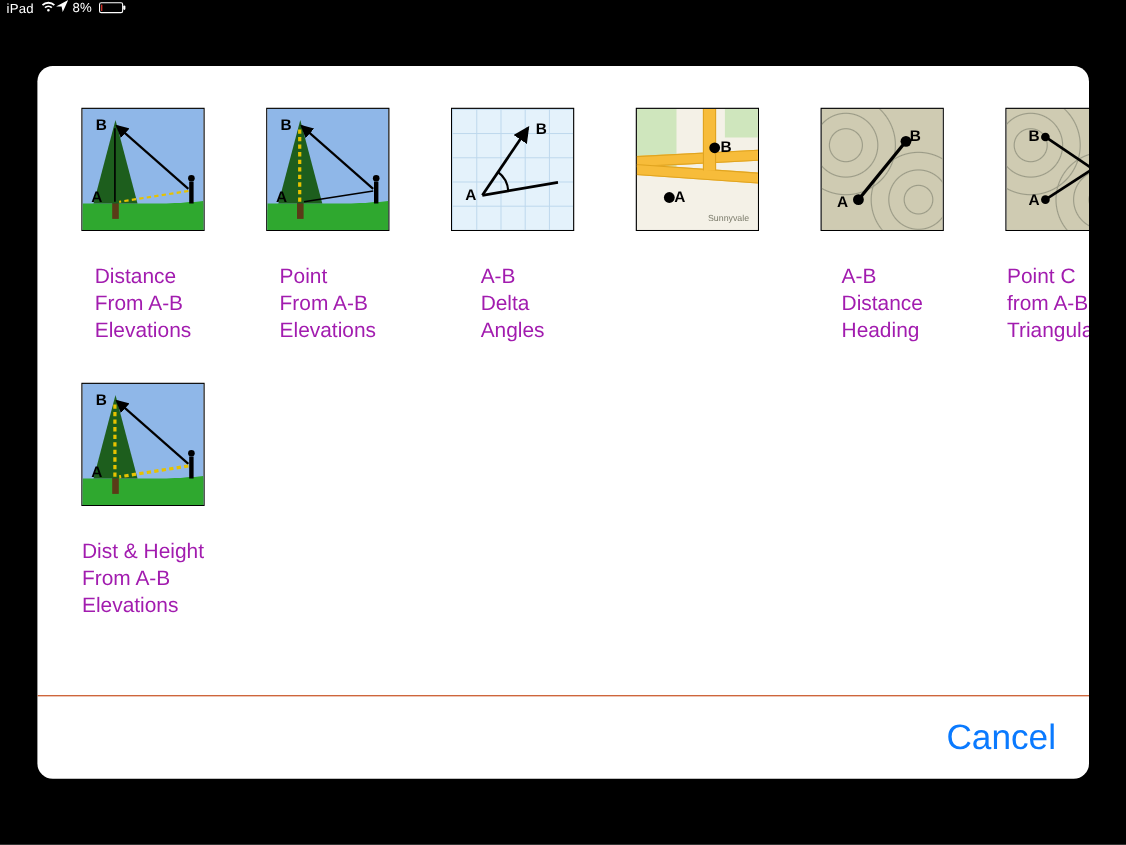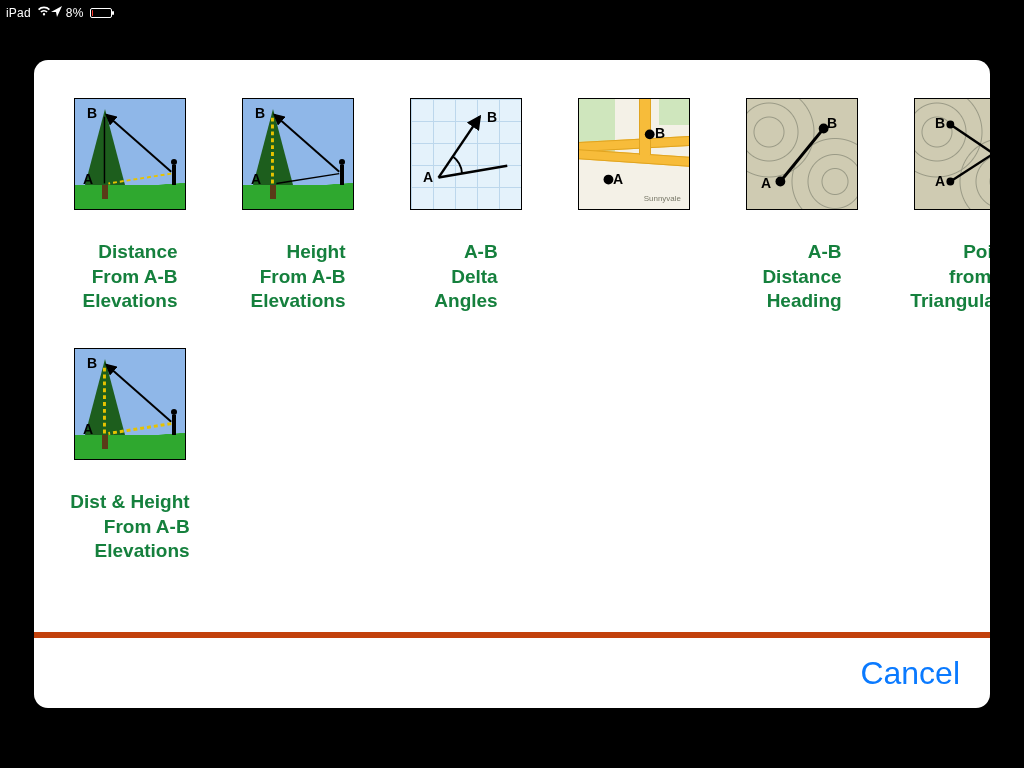--- a/index.html
+++ b/index.html
@@ -4,21 +4,21 @@
 <style>
   * { box-sizing: border-box; margin: 0; padding: 0; }
   html, body { width: 1024px; height: 768px; font-family: -apple-system, "Helvetica Neue", Arial, sans-serif; }
   body { background: #000; }
 
   
   .status-bar {
     height: 20px;
     color: #fff;
     font-size: 12px;
-    display: flex; align-items: flex-end;
+    display: flex; align-items: flex-start;
     padding: 0 6px;
     letter-spacing: .2px;
   }
   .status-left { display: flex; align-items: center; gap: 6px; }
   .status-center { flex: 1; text-align: center; font-weight: 600; }
   .status-right { display: flex; align-items: center; gap: 4px; }
   .wifi { display:inline-block; }
   .nav-arrow { display:inline-block; }
   .battery-shell {
     display:inline-block; width: 22px; height: 10px; border:1px solid #fff; border-radius:2px;
@@ -41,31 +41,31 @@
     row-gap: 34px;
     justify-items: center;
   }
   .tile { width: 140px; display:flex; flex-direction:column; align-items:center; cursor:pointer; }
   .thumb {
     width: 112px; height: 112px; border:1px solid #000; background:#c9c9c9;
     position: relative; overflow:hidden;
   }
   .tile-label {
     margin-top: 30px;
-    text-align: right;
-    color: #15803d;
-    font-weight: 700;
+    text-align: left;
+    color: #a21caf;
+    font-weight: 400;
     font-size: 19px;
     line-height: 1.3;
     white-space: pre-line;
   }
 
   
   .cancel-bar {
-    border-top: 6px solid #c2410c;
+    border-top: 1px solid #c2410c;
     height: 76px; display:flex; align-items:center; justify-content:flex-end;
     padding-right: 30px;
   }
   .cancel-btn {
     color: #0a7aff; font-size: 32px; font-weight:400; background:none; border:none; cursor:pointer;
     font-family: inherit;
   }
 
   
   .sky { position:absolute; inset:0; background:#8fb7e8; }
@@ -178,21 +178,21 @@
             <defs>
                 <marker id="ah2" markerWidth="6" markerHeight="6" refX="5" refY="3" orient="auto">
                   <path d="M0 0 L6 3 L0 6 Z" fill="#000"></path>
                 </marker>
               </defs>
             <line x1="98" y1="74" x2="32" y2="16" stroke="#000" stroke-width="2" marker-end="url(#ah2)"></line>
             <line x1="30" y1="86" x2="30" y2="16" stroke="#e6c200" stroke-width="3" stroke-dasharray="4 3"></line>
             <line x1="98" y1="76" x2="34" y2="86" stroke="#000" stroke-width="1.5"></line>
           </svg>
         </div>
-        <div class="tile-label">Height
+        <div class="tile-label">Point
 From A-B
 Elevations</div>
       </div>
 
       <div class="tile">
         <div class="thumb">
           <div class="graph-bg"></div>
           <span class="lbl" style="left:12px; top:70px;">A</span>
           <span class="lbl" style="left:76px; top:10px;">B</span>
           <svg class="overlay" viewBox="0 0 112 112">

